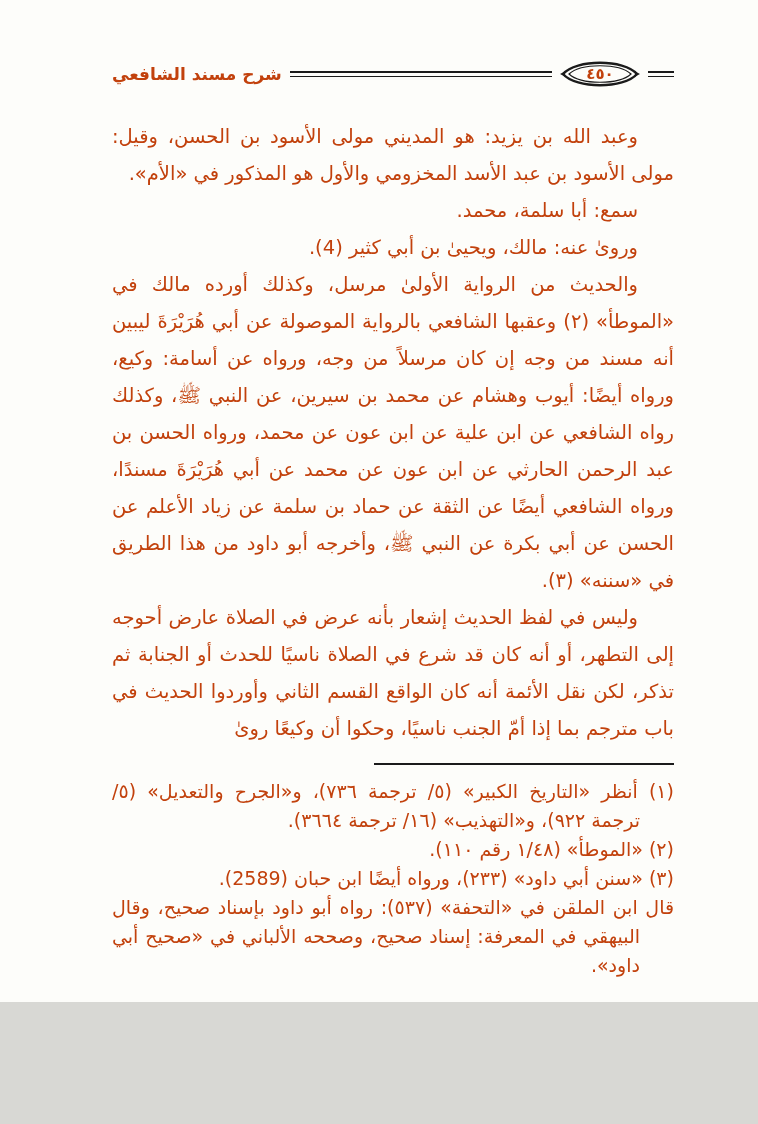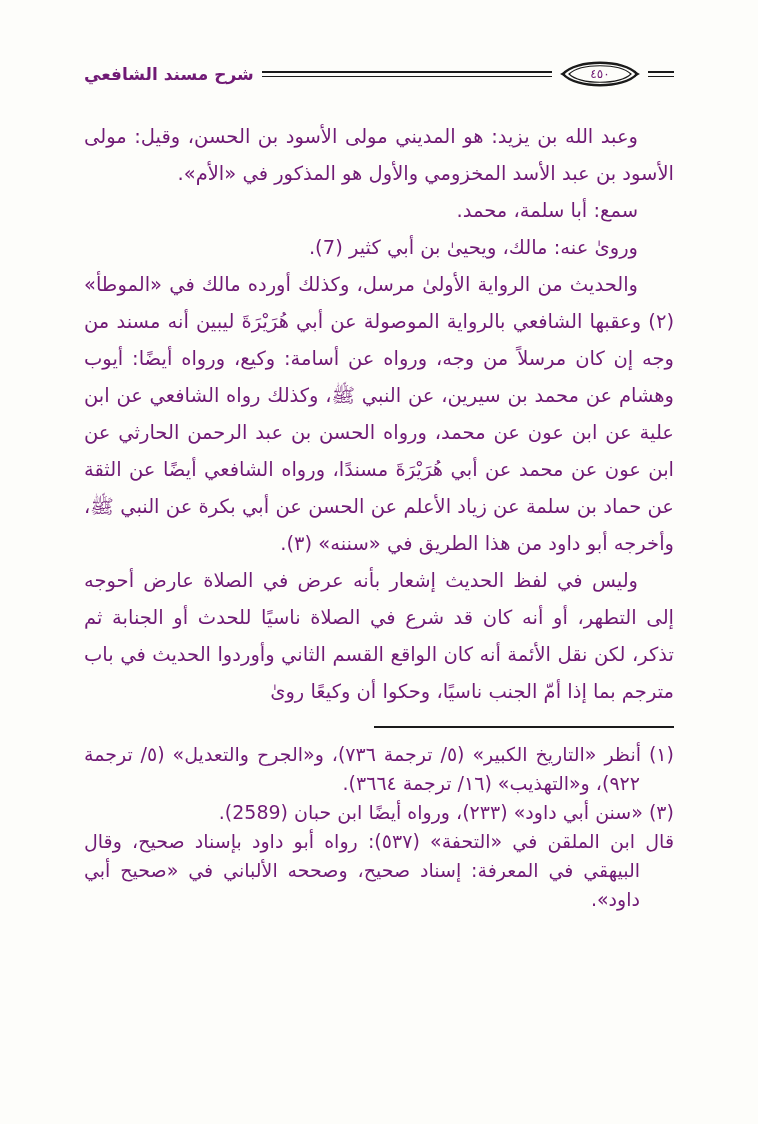--- a/index.html
+++ b/index.html
@@ -1,24 +1,24 @@
 <!DOCTYPE html>
 <html lang="ar"><head>
 <meta charset="utf-8">
 <style>
   html, body { margin: 0; padding: 0; background: #d8d8d4; }
   .page {
     position: relative;
     width: 758px;
-    height: 1124px;
+    height: 1002px;
     margin: 0 auto;
     background: #fdfdfa;
-    color: #701a75;
+    color: #c2410c;
     box-sizing: border-box;
-    padding: 56px 84px 0 84px;
+    padding: 56px 84px 0 112px;
     direction: rtl;
     font-family: "DejaVu Sans", sans-serif;
     overflow: hidden;
   }
   
   .header {
     direction: ltr;               
     display: flex;
     align-items: center;
     gap: 8px;
@@ -45,22 +45,22 @@
     height: 36px;
     flex: 0 0 auto;
   }
   .ornament svg { position: absolute; inset: 0; }
   .page-number {
     position: absolute;
     inset: 0;
     display: flex;
     align-items: center;
     justify-content: center;
-    font-size: 12px;
-    font-weight: 400;
+    font-size: 15px;
+    font-weight: 700;
     padding-bottom: 1px;
     text-align: right;
   }
   
   .body {
     font-size: 19.5px;
     line-height: 37px;
     text-align: justify;
   }
   .body p {
@@ -101,26 +101,27 @@
         <path d="M80,18 L75,15.5 L75,20.5 Z" fill="#1b1b1b"></path>
       </svg>
       <span class="page-number">٤٥٠</span>
     </span>
     <span class="rule stub"></span>
   </header>
 
   <main class="body">
     <p>وعبد الله بن يزيد: هو المديني مولى الأسود بن الحسن، وقيل: مولى الأسود بن عبد الأسد المخزومي والأول هو المذكور في «الأم».</p>
     <p>سمع: أبا سلمة، محمد.</p>
-    <p>وروىٰ عنه: مالك، ويحيىٰ بن أبي كثير (7).</p>
+    <p>وروىٰ عنه: مالك، ويحيىٰ بن أبي كثير (4).</p>
     <p>والحديث من الرواية الأولىٰ مرسل، وكذلك أورده مالك في «الموطأ» (٢) وعقبها الشافعي بالرواية الموصولة عن أبي هُرَيْرَةَ ليبين أنه مسند من وجه إن كان مرسلاً من وجه، ورواه عن أسامة: وكيع، ورواه أيضًا: أيوب وهشام عن محمد بن سيرين، عن النبي ﷺ، وكذلك رواه الشافعي عن ابن علية عن ابن عون عن محمد، ورواه الحسن بن عبد الرحمن الحارثي عن ابن عون عن محمد عن أبي هُرَيْرَةَ مسندًا، ورواه الشافعي أيضًا عن الثقة عن حماد بن سلمة عن زياد الأعلم عن الحسن عن أبي بكرة عن النبي ﷺ، وأخرجه أبو داود من هذا الطريق في «سننه» (٣).</p>
     <p>وليس في لفظ الحديث إشعار بأنه عرض في الصلاة عارض أحوجه إلى التطهر، أو أنه كان قد شرع في الصلاة ناسيًا للحدث أو الجنابة ثم تذكر، لكن نقل الأئمة أنه كان الواقع القسم الثاني وأوردوا الحديث في باب مترجم بما إذا أمّ الجنب ناسيًا، وحكوا أن وكيعًا روىٰ</p>
   </main>
 
   <div class="separator"></div>
 
   <section class="footnotes">
     <p class="footnote">(١) أنظر «التاريخ الكبير» (٥/ ترجمة ٧٣٦)، و«الجرح والتعديل» (٥/ ترجمة ٩٢٢)، و«التهذيب» (١٦/ ترجمة ٣٦٦٤).</p>
+    <p class="footnote">(٢) «الموطأ» (١/٤٨ رقم ١١٠).</p>
     <p class="footnote">(٣) «سنن أبي داود» (٢٣٣)، ورواه أيضًا ابن حبان (2589).</p>
     <p class="footnote">قال ابن الملقن في «التحفة» (٥٣٧): رواه أبو داود بإسناد صحيح، وقال البيهقي في المعرفة: إسناد صحيح، وصححه الألباني في «صحيح أبي داود».</p>
   </section>
 
 </div>
 
 </body></html>

